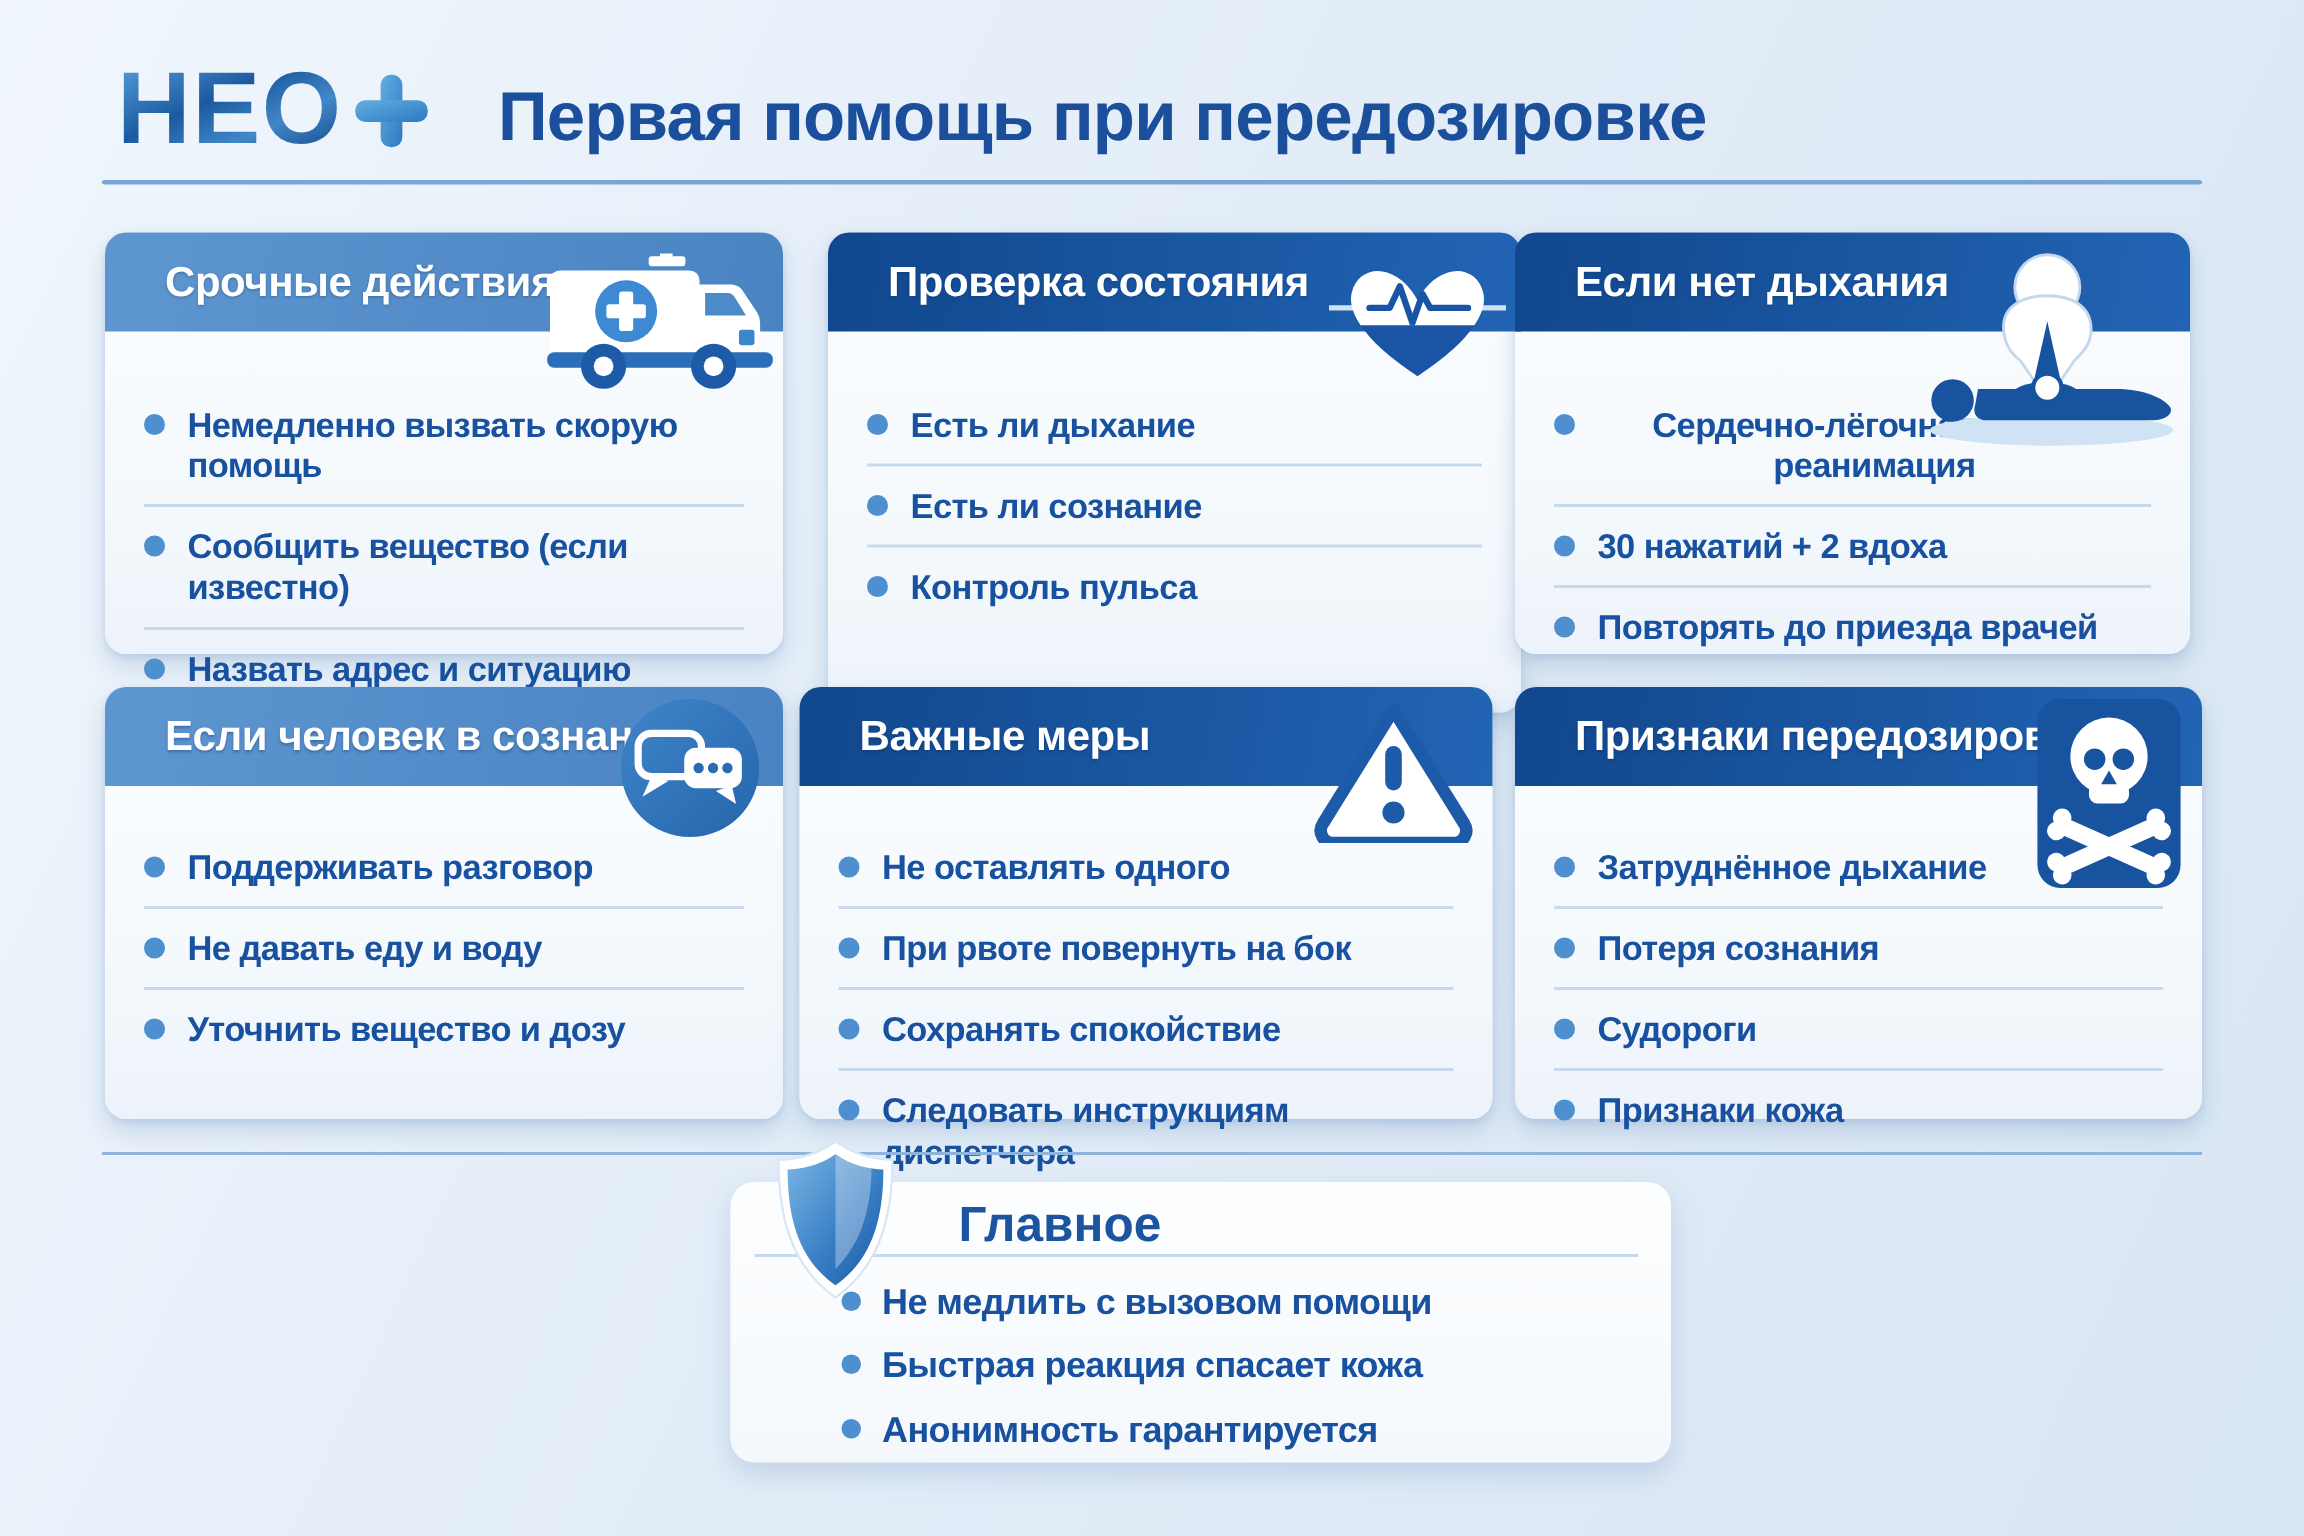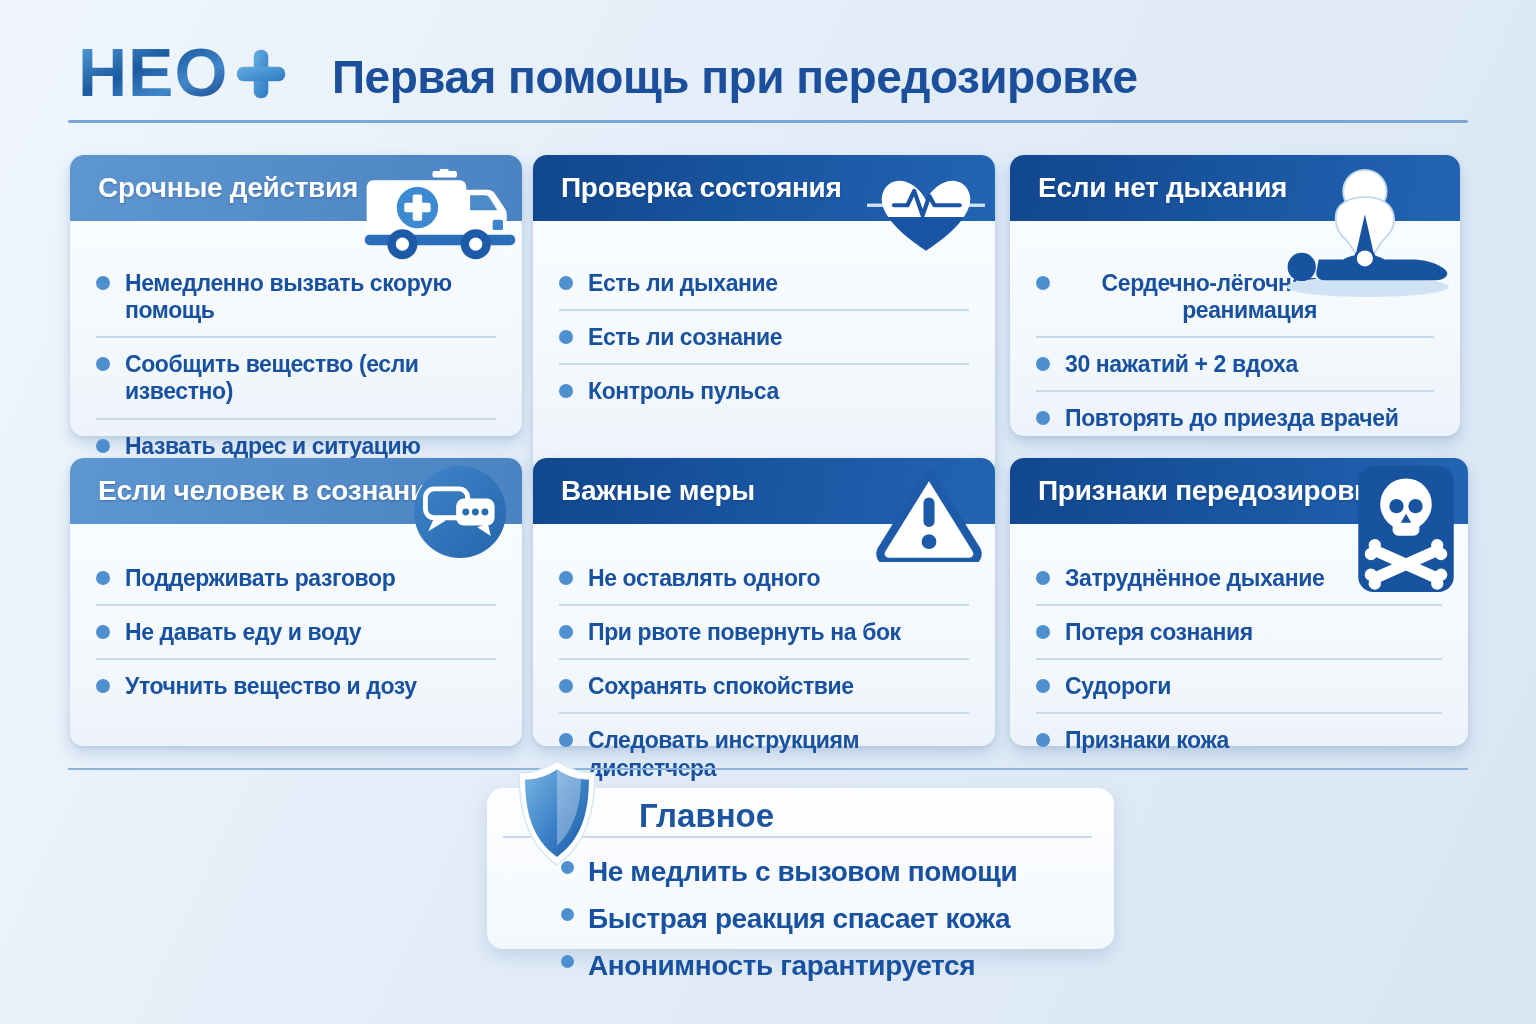--- a/index.html
+++ b/index.html
@@ -24,28 +24,28 @@
   .top-divider{
     position:absolute; left:68px; top:120px; width:1400px; height:3px;
     background:#7aa6d6; border-radius:2px;
   }
   
   .card{ position:absolute; border-radius:14px;
     background:linear-gradient(180deg,#fcfeff 0%,#f3f8fc 70%,#edf3fa 100%);
     box-shadow:0 8px 16px rgba(110,145,190,.30), 0 2px 4px rgba(110,145,190,.18);
   }
   .c1{ left:70px;   top:155px; width:452px; height:281px; }
-  .c2{ left:533px;  top:155px; width:462px; height:320px; }
+  .c2{ left:552px;  top:155px; width:462px; height:320px; }
   .c3{ left:1010px; top:155px; width:450px; height:281px;text-align:right; }
   .c4{ left:70px;   top:458px; width:452px; height:288px; }
   .c5{ left:533px;  top:458px; width:462px; height:288px; }
   .c6{ left:1010px; top:458px; width:458px; height:288px; }
   .card-header{
     height:66px; border-radius:14px 14px 0 0; display:flex; align-items:center;
-    padding-left:28px; position:relative; z-index:1;
+    padding-left:40px; position:relative; z-index:1;
   }
   .theme-light .card-header{ background:linear-gradient(100deg,#5e96d0 0%,#4a83c2 100%); }
   .theme-dark  .card-header{ background:linear-gradient(100deg,#11478d 0%,#2264b4 100%); }
   .card-header h2{
     font-size:28px; font-weight:700; color:#ffffff; letter-spacing:-0.3px;
     text-shadow:0 1px 2px rgba(10,40,90,.35); white-space:nowrap;
   }
   .icon-wrap{ position:absolute; z-index:2; }
   .icon-ambulance{ right:6px;  top:14px; width:152px; height:94px; }
   .icon-heart    { right:10px; top:12px; width:118px; height:90px; }
@@ -66,36 +66,36 @@
     font-size:23px; font-weight:700; color:#17519f;
     letter-spacing:-0.4px; line-height:1.18;
   }
   .narrow{ max-width:252px; }
   
   .bottom-divider{
     position:absolute; left:68px; top:768px; width:1400px; height:2px;
     background:#8fb4dc; z-index:1;
   }
   .summary-card{
-    position:absolute; left:487px; top:788px; width:627px; height:161px;
+    position:absolute; left:487px; top:788px; width:627px; height:187px;
     border-radius:16px; z-index:2;
     background:linear-gradient(180deg,#fdfeff 0%,#f4f8fc 100%);
     box-shadow:0 8px 18px rgba(110,145,190,.28);
   }
   .summary-title{
     position:absolute; left:152px; top:9px;
     font-size:33px; font-weight:700; color:#1d549f;
   }
   .summary-underline{
     position:absolute; left:16px; right:22px; top:48px; height:2px; background:#c7d9ec;
   }
   .summary-items{ list-style:none; position:absolute; left:74px; top:60px; right:20px; }
   .summary-items li{ display:flex; align-items:flex-start; gap:14px; padding:7px 0; }
   .summary-items .dot{ width:13px; height:13px; margin-top:6px; }
-  .summary-items .txt{ font-size:28px; }
+  .summary-items .txt{ font-size:24px; }
   .icon-shield{ position:absolute; left:512px; top:757px; width:90px; height:112px; z-index:3; }
 </style>
 </head>
 <body>
 
 <div class="logo">
   <span class="logo-text">НЕО</span>
   <svg class="logo-plus" viewBox="0 0 60 60">
     <defs>
         <linearGradient id="plusg" x1="0" y1="0" x2="1" y2="1">

